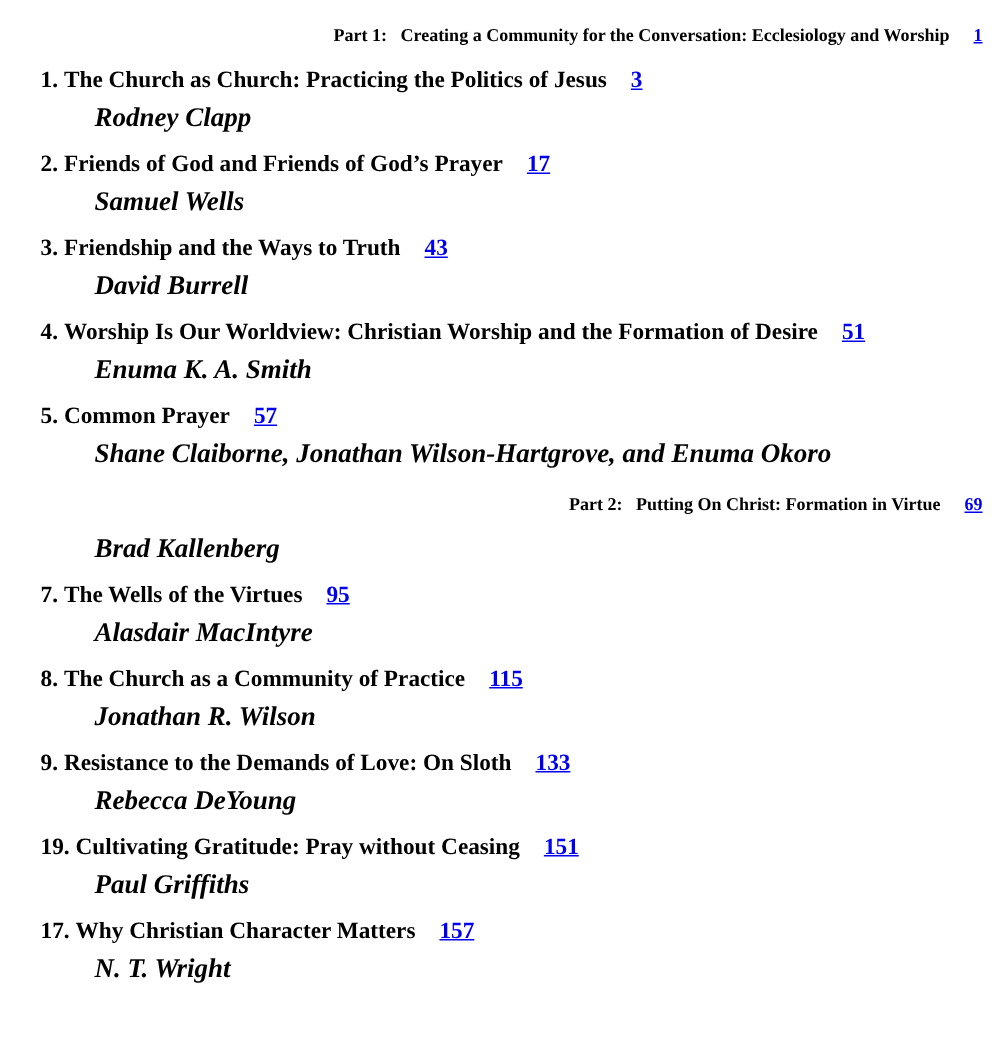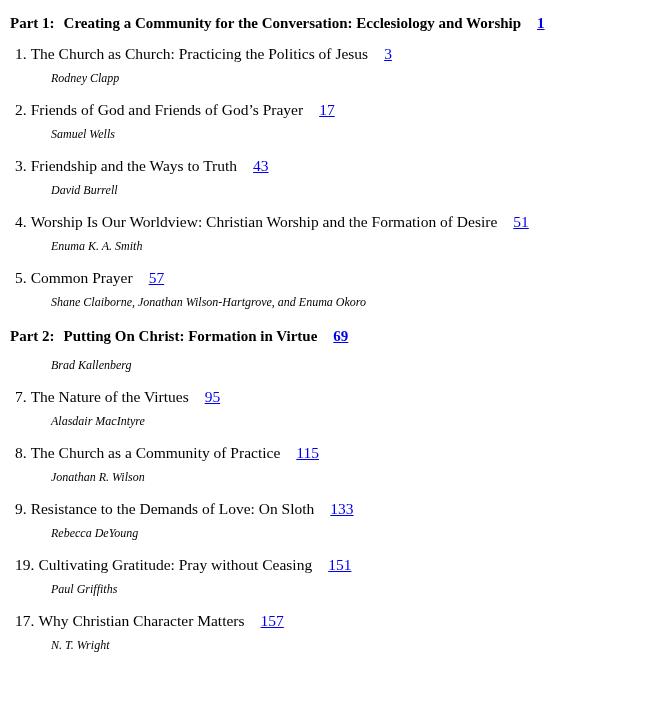--- a/index.html
+++ b/index.html
@@ -13,40 +13,42 @@
     height: 707px;
     overflow: hidden;
     font-family: "Liberation Serif", "DejaVu Serif", serif;
     color: #000000;
     padding: 12px 8px 0 10px;
   }
   .part { margin: 0; }
   .part + .part { margin-top: 14px; }
   .part-header {
     font-weight: bold;
-    font-size: 15px;
+    font-size: 12px;
     line-height: 22px;
     margin: 0 0 9px 0;
     white-space: nowrap;
+    text-align: right;
   }
   .part-label { margin-right: 9px; }
   .chapter {
-    margin-left: 5px;
+    margin-left: 17px;
     margin-bottom: 12px;
+    font-weight: bold;
   }
   .chapter-title-line {
     font-size: 15.5px;
     line-height: 22px;
     white-space: nowrap;
   }
   .chapter-number { margin-right: 4px; }
   .chapter-title-italic { font-style: italic; }
   .chapter-author {
     font-style: italic;
-    font-size: 12px;
+    font-size: 18px;
     line-height: 18px;
     margin: 4px 0 0 36px;
   }
   a.page-link {
     color: #0000EE;
     text-decoration: underline;
     margin-left: 16px;
     cursor: pointer;
   }
   .part-header a.page-link { font-weight: bold; }
@@ -101,21 +103,21 @@
     <h2 class="part-header">
       <span class="part-label">Part 2:</span><span>Putting On Christ: Formation in Virtue</span><a class="page-link" href="#">69</a>
     </h2>
     <div>
   <div class="chapter">
     <div class="chapter-author">Brad Kallenberg</div>
   </div>
 
   <div class="chapter">
     <div class="chapter-title-line">
-      <span class="chapter-number">7.</span><span>The Nature of the Virtues</span><em class="chapter-title-italic"></em><a class="page-link" href="#">95</a>
+      <span class="chapter-number">7.</span><span>The Wells of the Virtues</span><em class="chapter-title-italic"></em><a class="page-link" href="#">95</a>
     </div>
     <div class="chapter-author">Alasdair MacIntyre</div>
   </div>
 
   <div class="chapter">
     <div class="chapter-title-line">
       <span class="chapter-number">8.</span><span>The Church as a Community of Practice</span><em class="chapter-title-italic"></em><a class="page-link" href="#">115</a>
     </div>
     <div class="chapter-author">Jonathan R. Wilson</div>
   </div>

